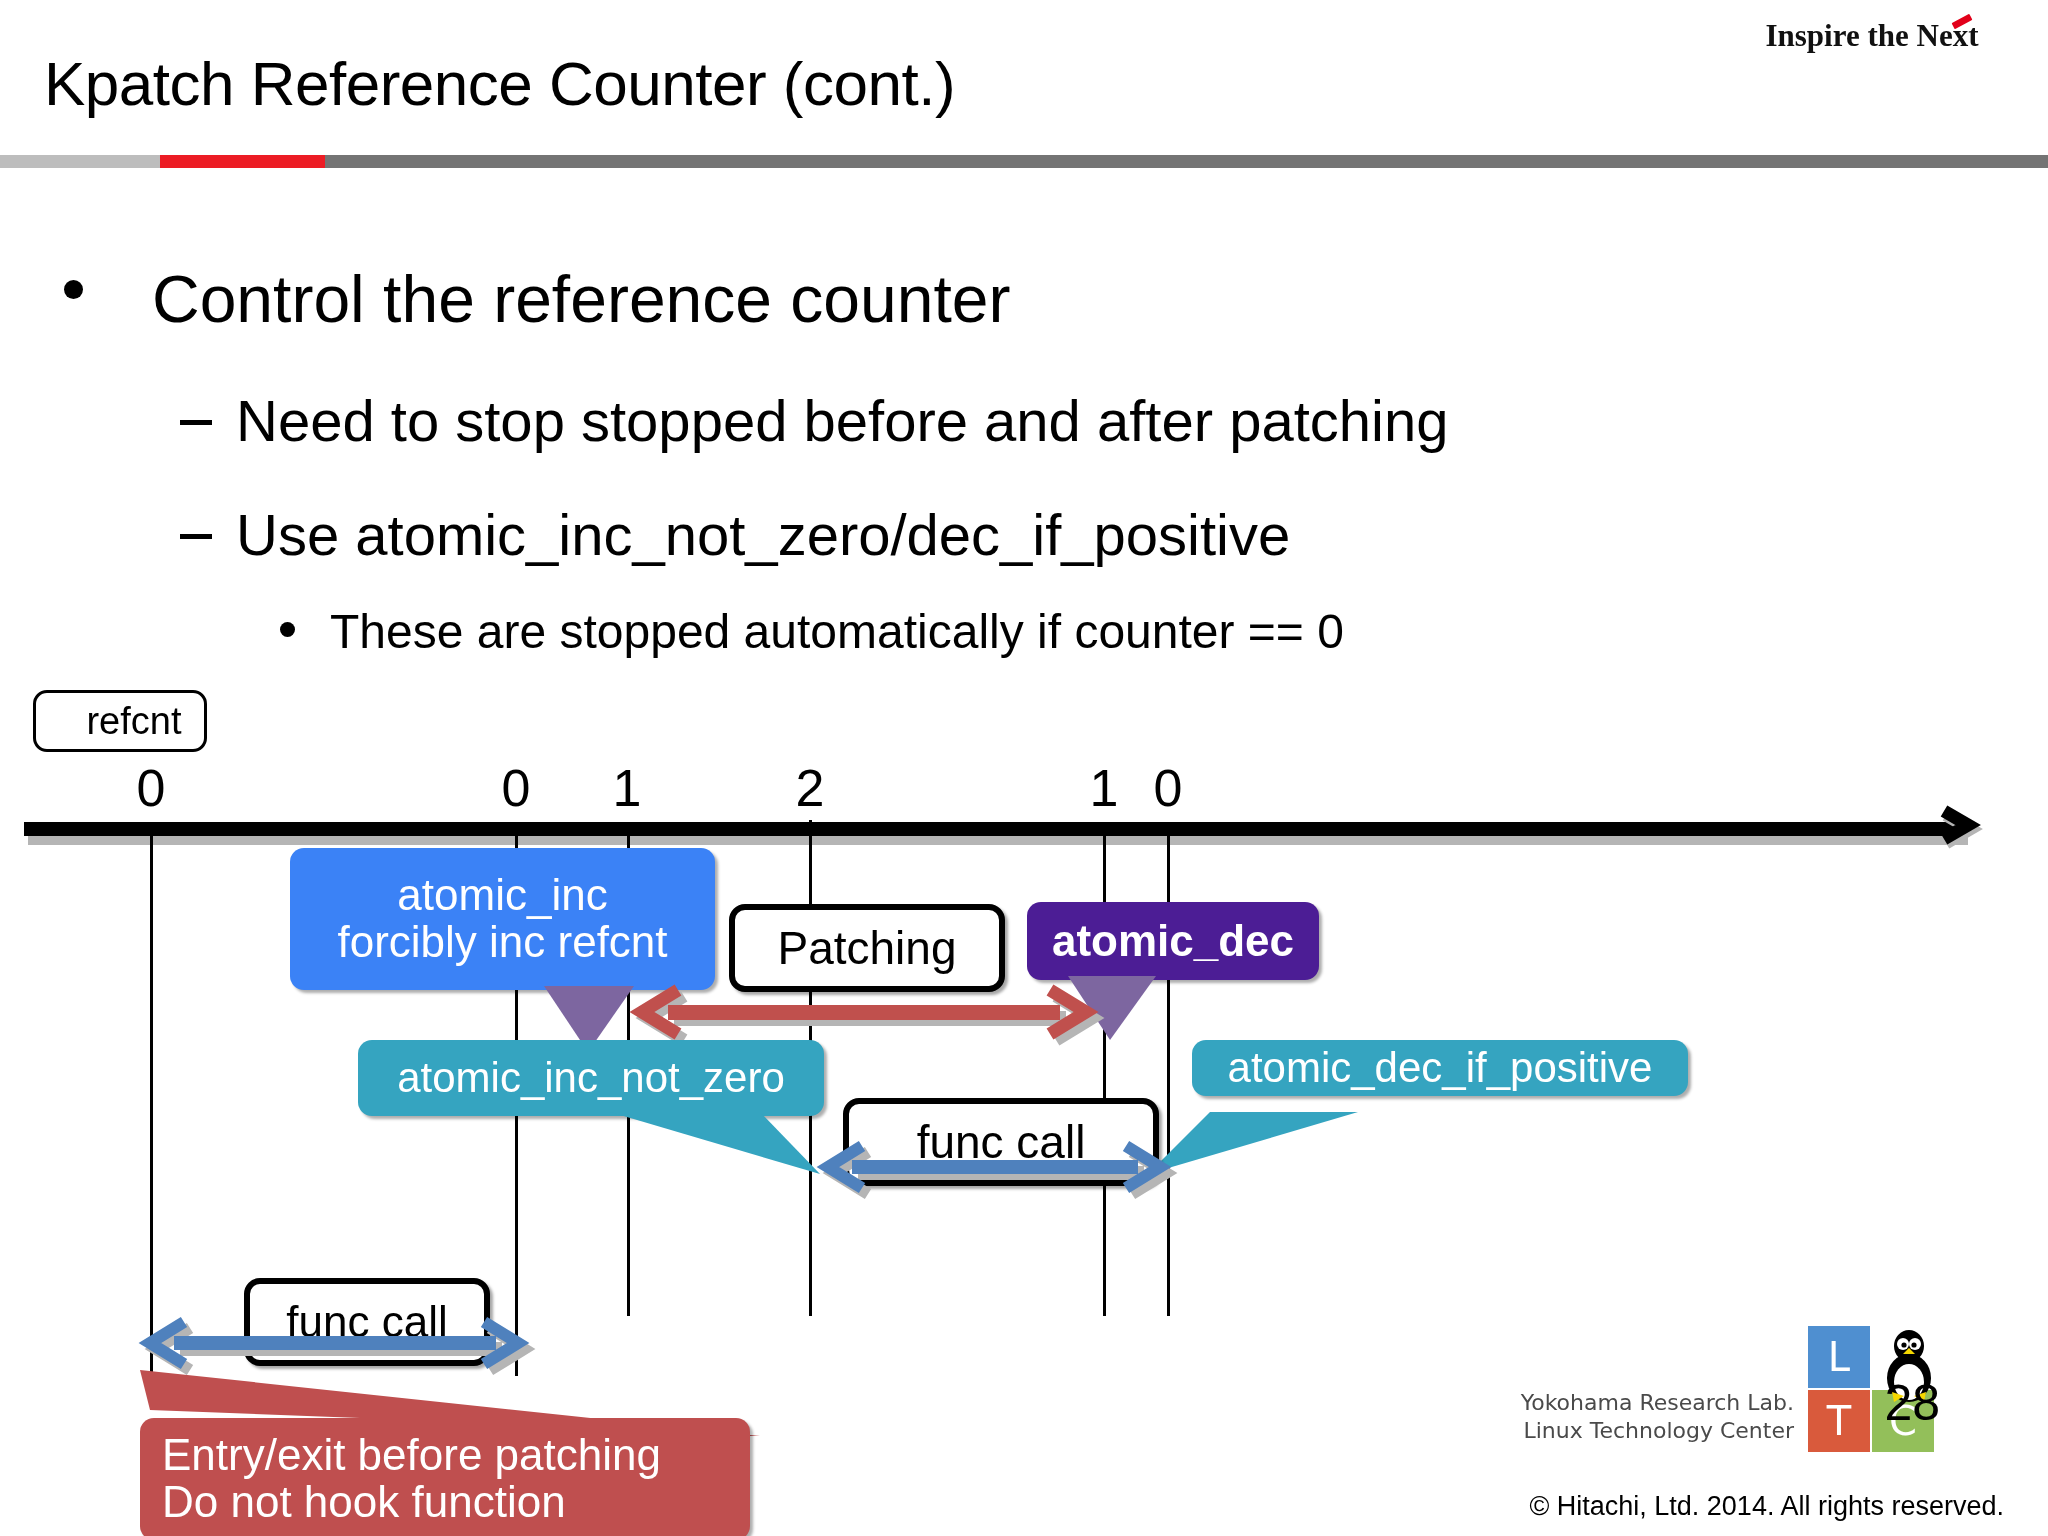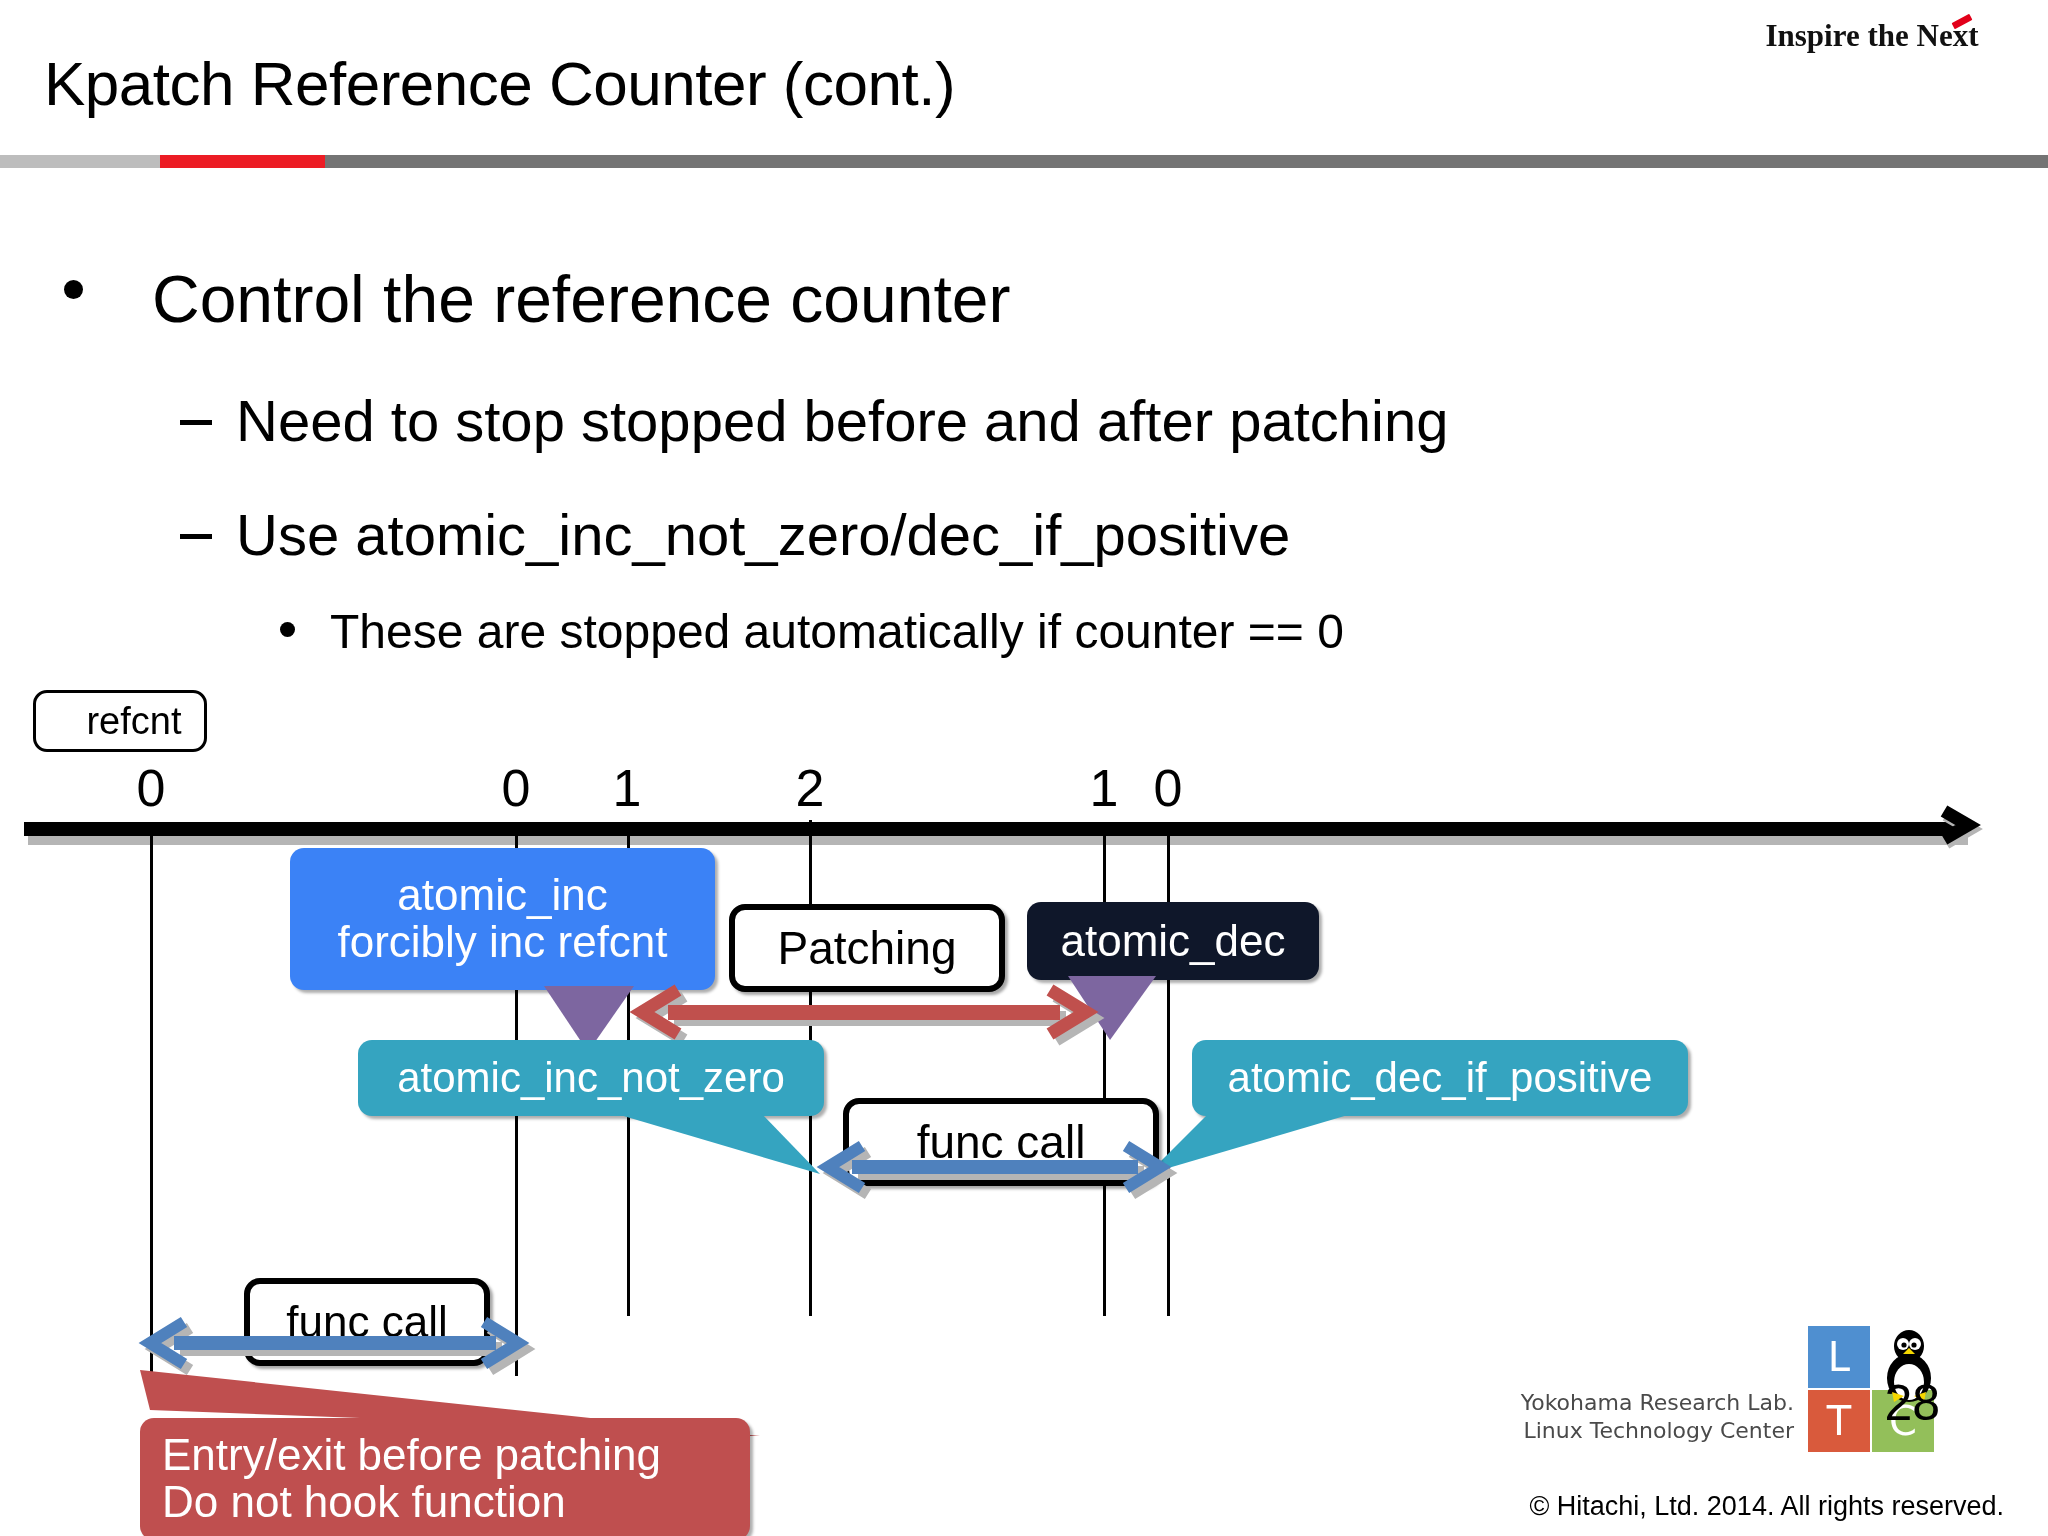--- a/index.html
+++ b/index.html
@@ -125,21 +125,21 @@
 <div class="bubble" style="left:290px;top:848px;width:425px;height:142px;background:#3b82f6;font-size:44px;">
   <div class="ln">atomic_inc</div>
   <div class="ln">forcibly inc refcnt</div>
 </div>
 <div style="position:absolute;left:544px;top:986px;width:100px;height:68px;">
   <svg width="100" height="68" viewBox="0 0 100 68">
     <polygon points="0,0 90,0 44,66" fill="#7d66a0"></polygon>
   </svg>
 </div>
 
-<div class="bubble" style="left:1027px;top:902px;width:292px;height:78px;background:#0f172a;font-size:44px;">
+<div class="bubble" style="left:1027px;top:902px;width:292px;height:78px;background:#4c1d95;font-size:44px;font-weight:bold;">
   <div class="ln">atomic_dec</div>
 </div>
 <div style="position:absolute;left:1068px;top:976px;width:96px;height:66px;">
   <svg width="96" height="66" viewBox="0 0 96 66">
     <polygon points="0,0 88,0 42,64" fill="#7d66a0"></polygon>
   </svg>
 </div>
 
 <div class="wbox" style="left:729px;top:904px;width:264px;height:76px;text-align:center;">
   <span>Patching</span>
@@ -162,21 +162,21 @@
 
 <div class="bubble" style="left:358px;top:1040px;width:466px;height:76px;background:#35a4c0;font-size:42px;">
   <div class="ln">atomic_inc_not_zero</div>
 </div>
 <div style="position:absolute;left:610px;top:1112px;width:220px;height:66px;">
   <svg width="220" height="66" viewBox="0 0 220 66">
     <polygon points="0,0 150,0 210,62" fill="#35a4c0"></polygon>
   </svg>
 </div>
 
-<div class="bubble" style="left:1192px;top:1040px;width:496px;height:76px;background:#35a4c0;font-size:42px;">
+<div class="bubble" style="left:1192px;top:1040px;width:496px;height:56px;background:#35a4c0;font-size:42px;">
   <div class="ln">atomic_dec_if_positive</div>
 </div>
 <div style="position:absolute;left:1148px;top:1112px;width:210px;height:66px;">
   <svg width="210" height="66" viewBox="0 0 210 66">
     <polygon points="210,0 62,0 0,62" fill="#35a4c0"></polygon>
   </svg>
 </div>
 
 <div class="wbox" style="left:843px;top:1098px;width:304px;height:76px;">
   <span>func call</span>

